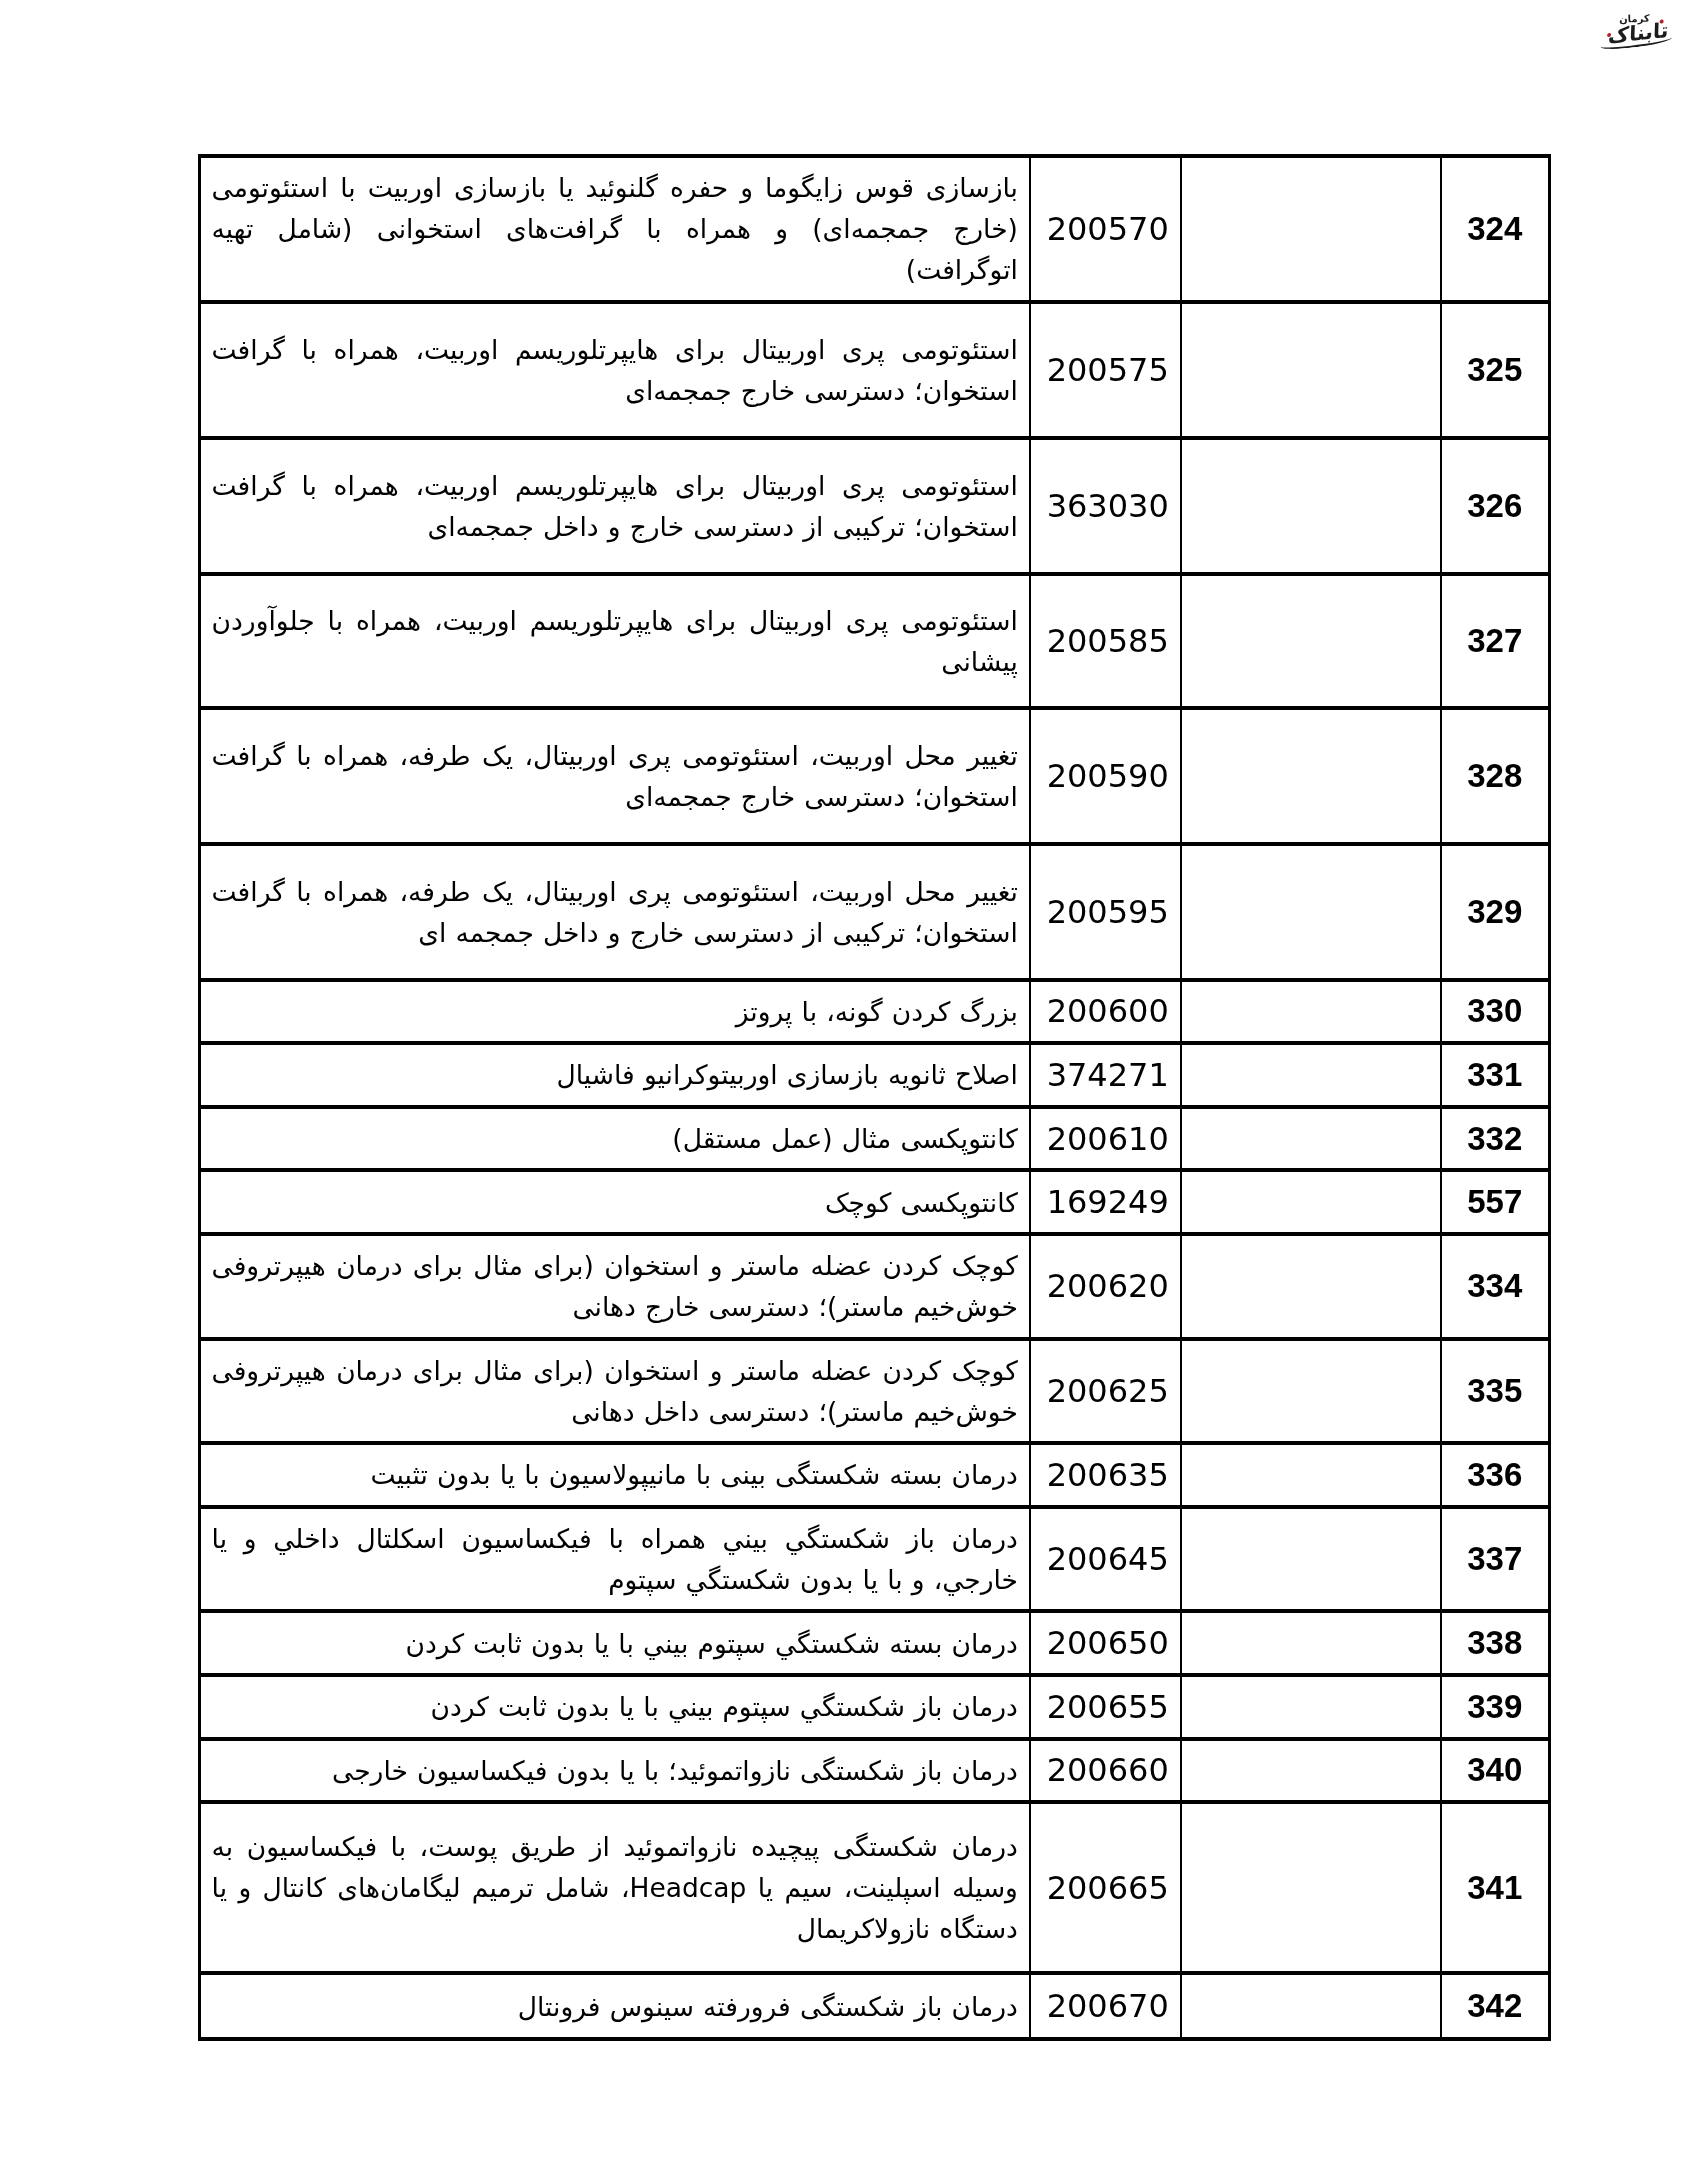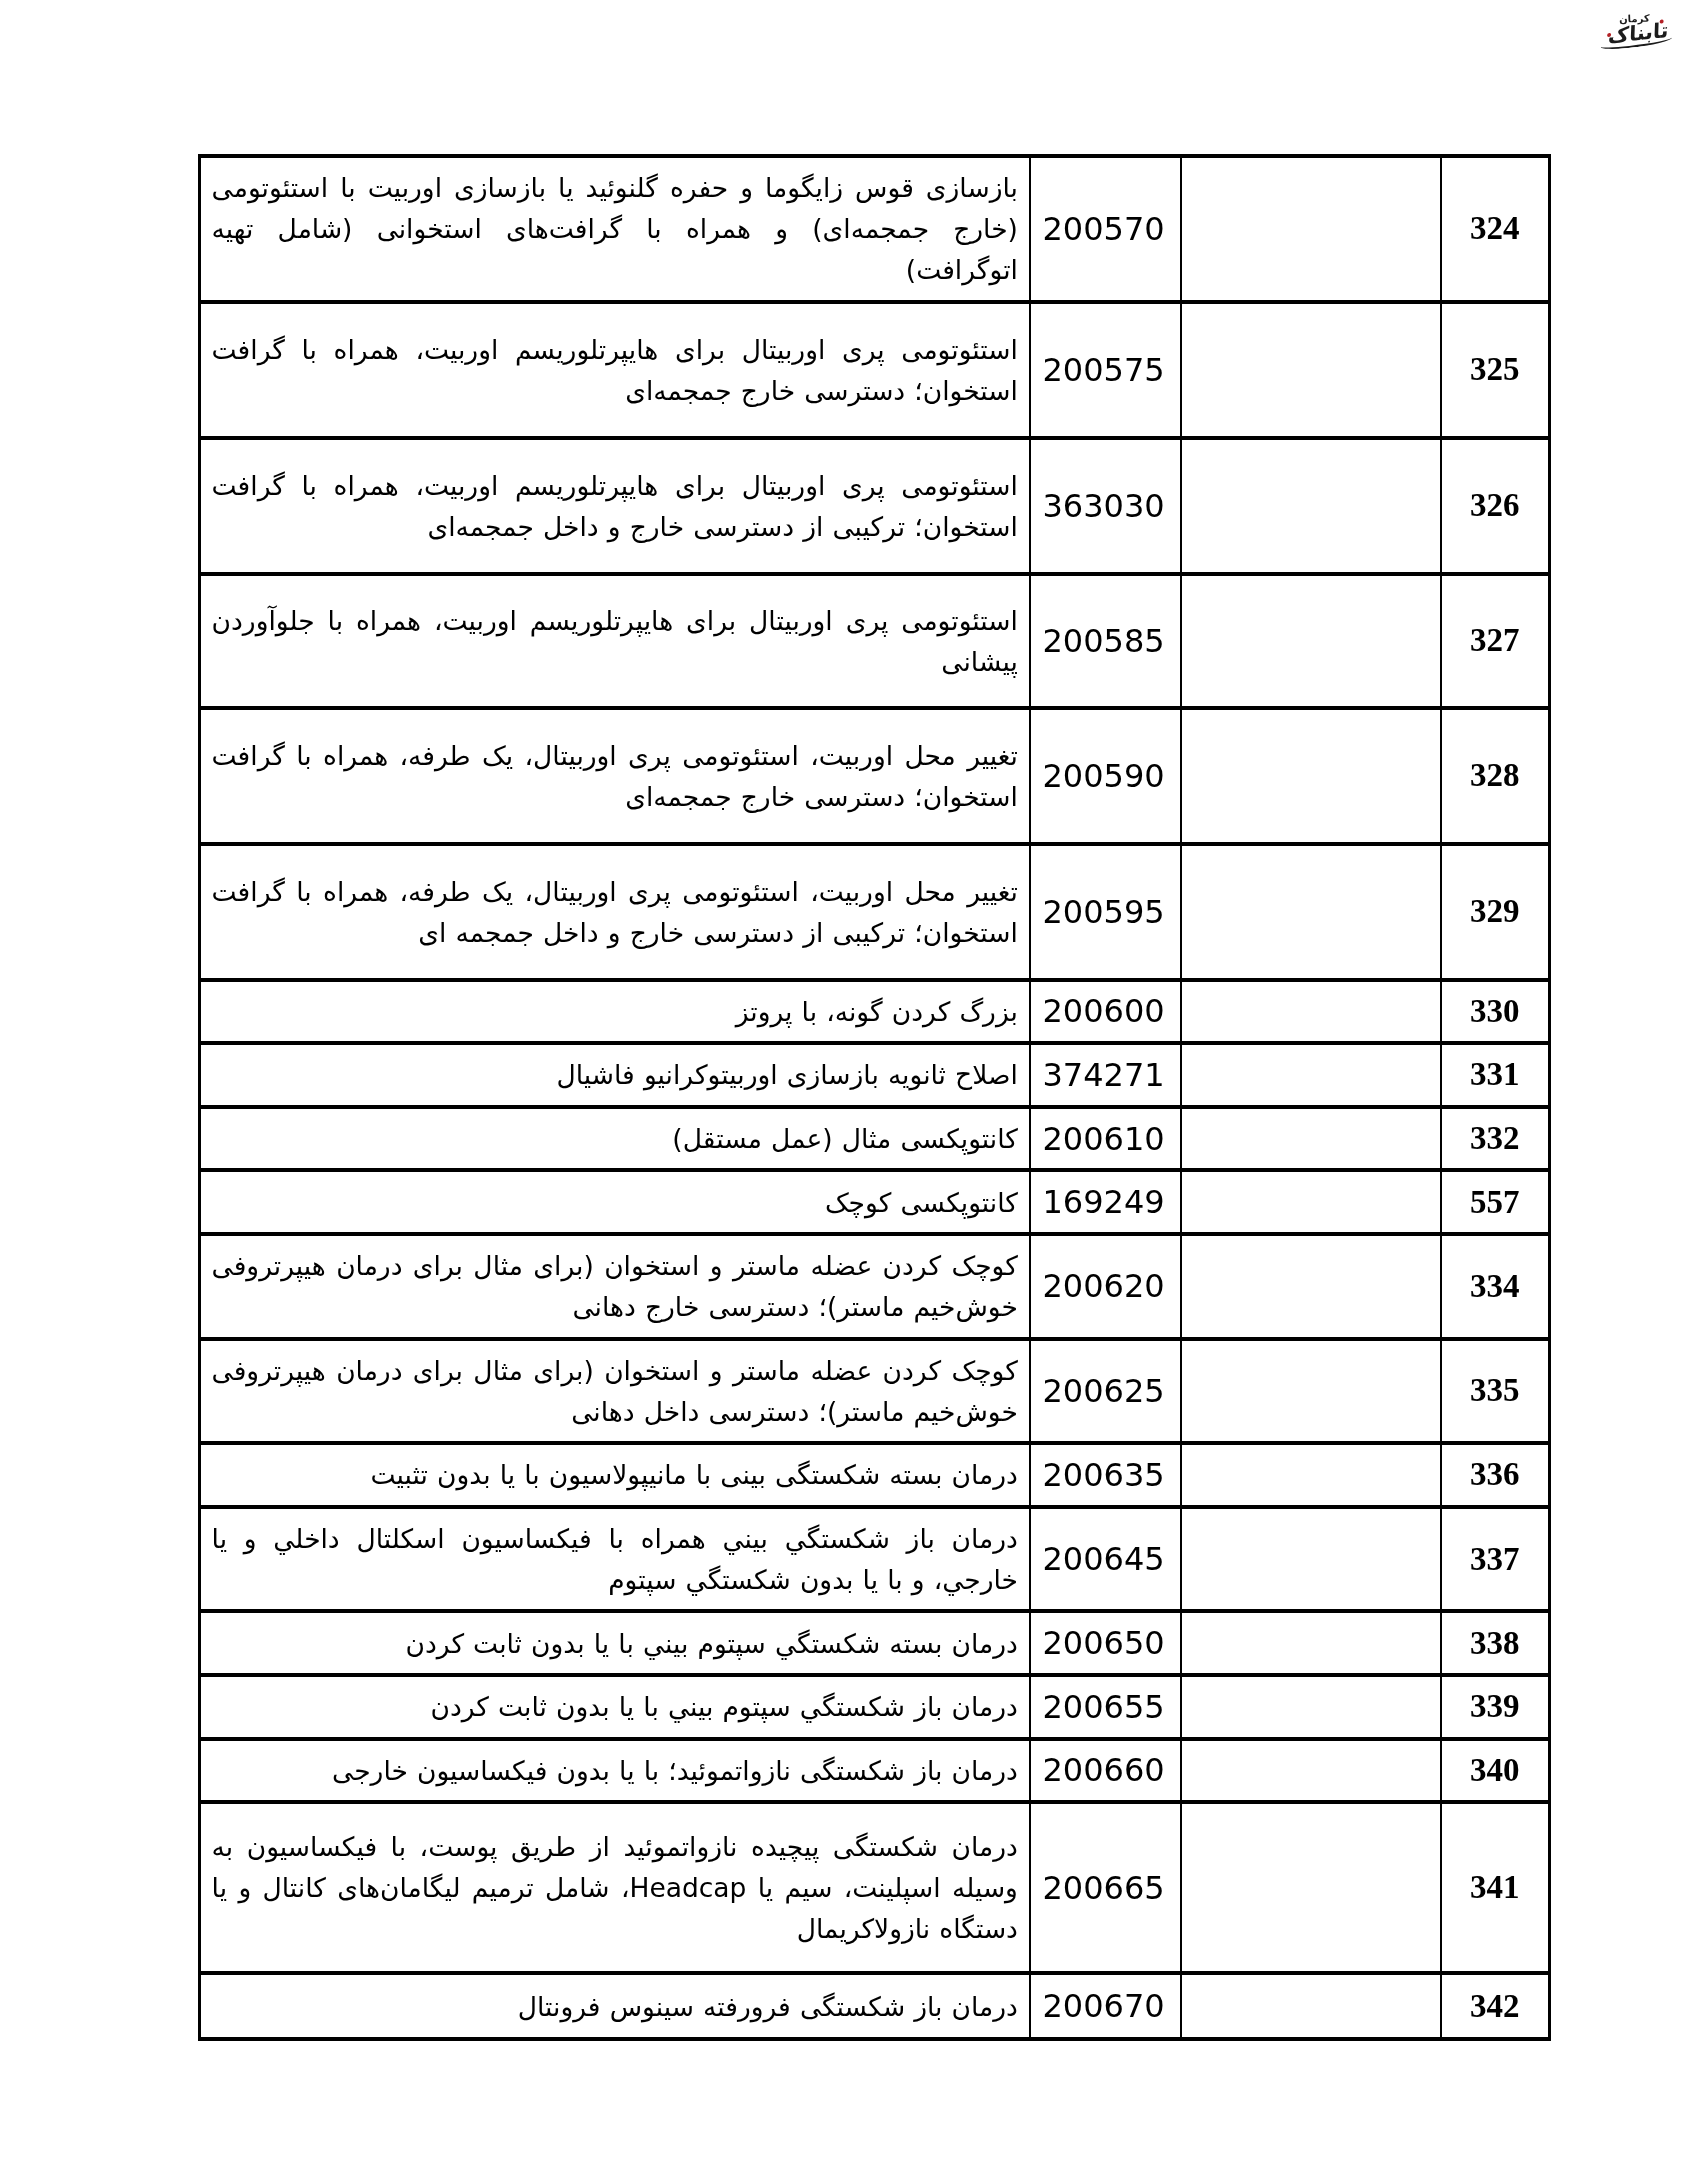--- a/index.html
+++ b/index.html
@@ -77,26 +77,26 @@
     border-right: 2px solid #000;
     border-top: 4px solid #000;
     border-bottom: 4px solid #000;
     vertical-align: middle;
     overflow: hidden;
   }
   td.col-num {
     text-align: center;
     font-size: 33px;
     font-weight: bold;
-    font-family: Liberation Serif, serif;
+    font-family: Liberation Sans, sans-serif;
   }
   td.col-empty { background: #ffffff; }
   td.col-code {
     direction: ltr;
-    text-align: left;
+    text-align: center;
     font-size: 32px;
     font-weight: normal;
     padding: 0 6.6px 0 12px;
     font-family: "DejaVu Sans", sans-serif;
   }
   td.col-desc {
     font-size: 26.5px;
     font-weight: normal;
     line-height: 41px;
     text-align: justify;

